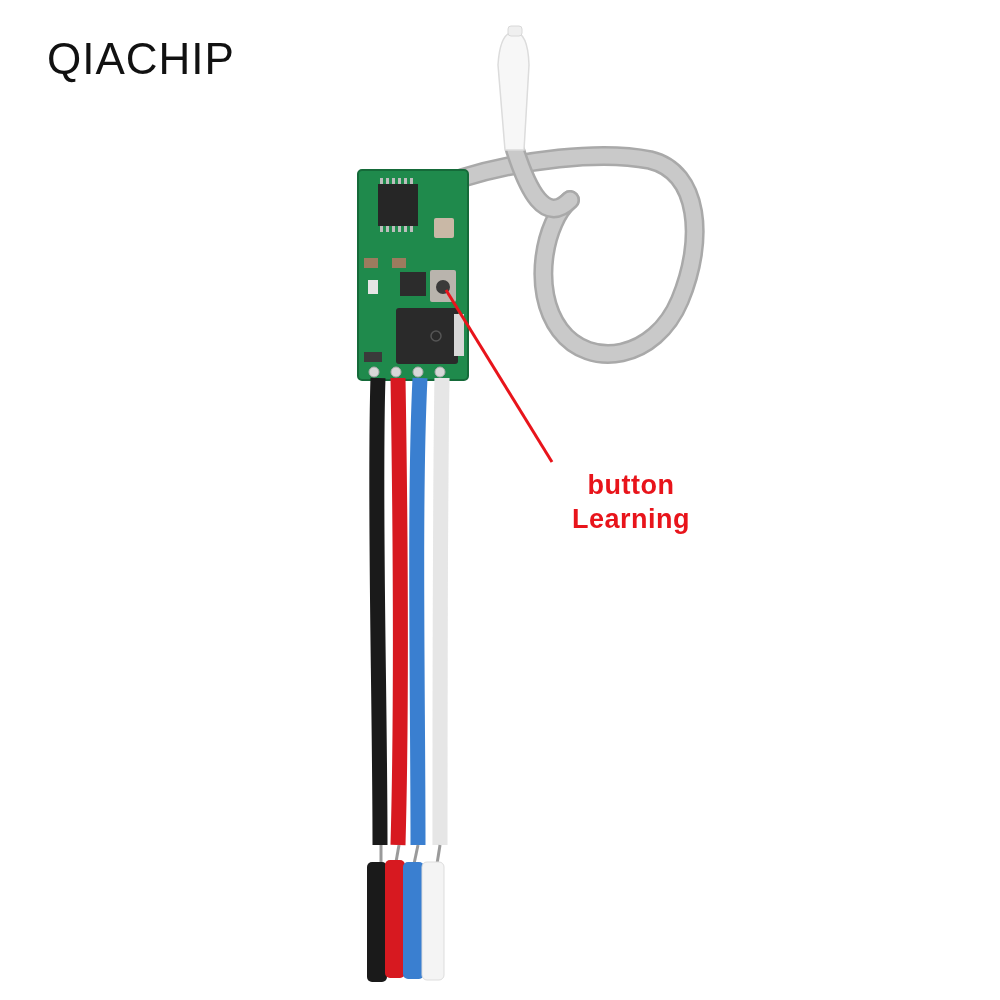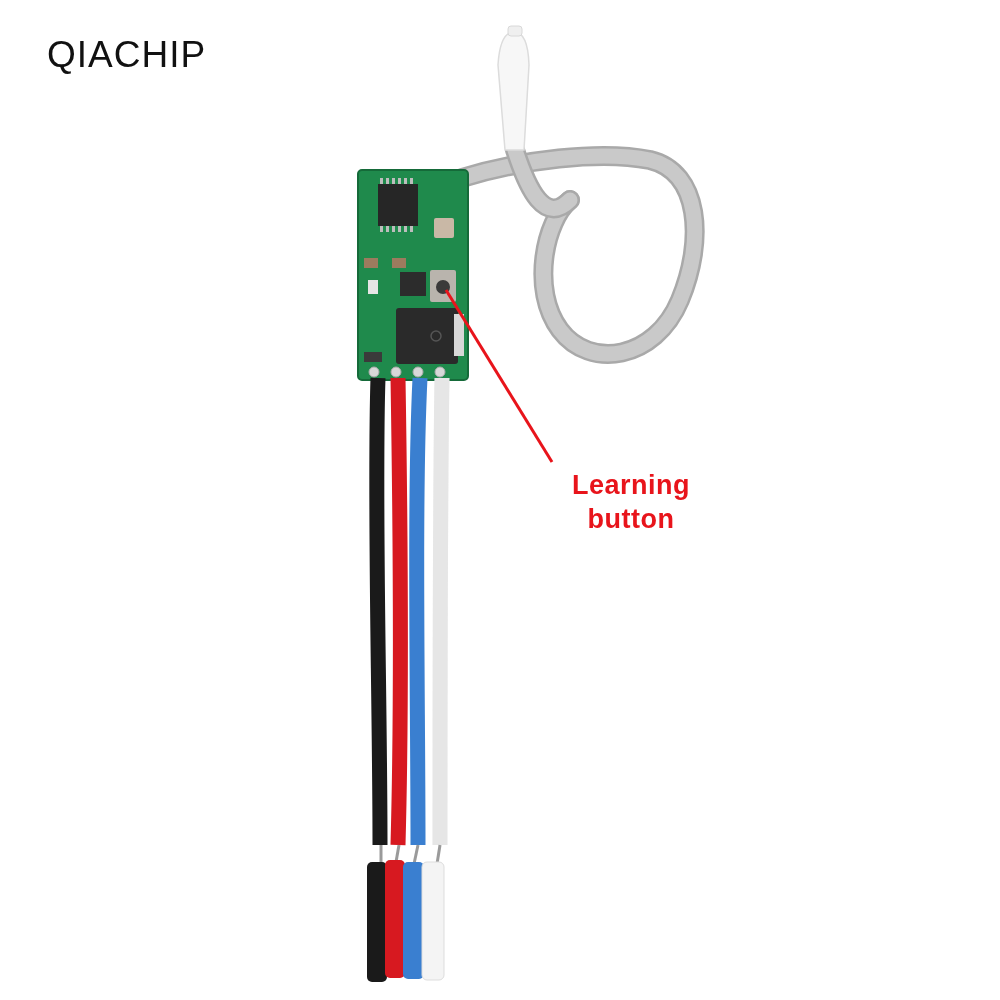--- a/index.html
+++ b/index.html
@@ -1,17 +1,17 @@
 <!DOCTYPE html>
 <html><head>
   <meta charset="utf-8">
   <style>
     html, body { margin: 0; padding: 0; background: #ffffff; }
     body { width: 1000px; height: 1000px; position: relative; overflow: hidden; font-family: "Liberation Sans", sans-serif; }
-    .brand { position: absolute; left: 47px; top: 34px; font-size: 37px; letter-spacing: 1px; color: #111; font-weight: 400; }
+    .brand { position: absolute; left: 47px; top: 34px; font-size: 44px; letter-spacing: 1px; color: #111; font-weight: 400; }
     .callout { position: absolute; left: 556px; top: 468px; width: 150px; text-align: center; color: #e8141b; font-weight: 700; font-size: 27px; line-height: 34px; letter-spacing: 0.5px; }
     svg.scene { position: absolute; left: 0; top: 0; }
   </style>
 </head>
 <body>
 
 <div class="brand">QIACHIP</div>
 
 <svg class="scene" width="1000" height="1000" viewBox="0 0 1000 1000">
 
@@ -84,15 +84,15 @@
     <rect x="367" y="862" width="20" height="120" rx="5" fill="#1a1a1a"></rect>
     <rect x="385" y="860" width="20" height="118" rx="5" fill="#d71920"></rect>
     <rect x="403" y="862" width="21" height="117" rx="5" fill="#3a7fd0"></rect>
     <rect x="422" y="862" width="22" height="118" rx="5" fill="#f4f4f4" stroke="#dddddd"></rect>
   </g>
 
   <line x1="446" y1="290" x2="552" y2="462" stroke="#e8141b" stroke-width="3"></line>
 </svg>
 
 <div class="callout">
+  <div>button</div>
   <div>Learning</div>
-  <div>button</div>
 </div>
 
 </body></html>

